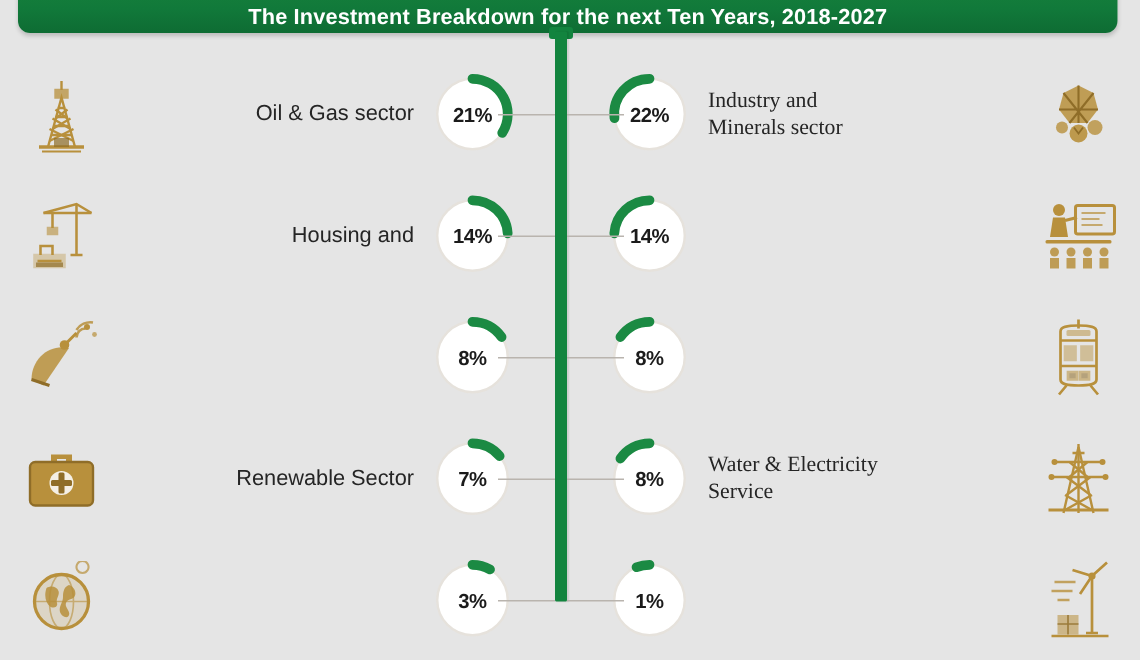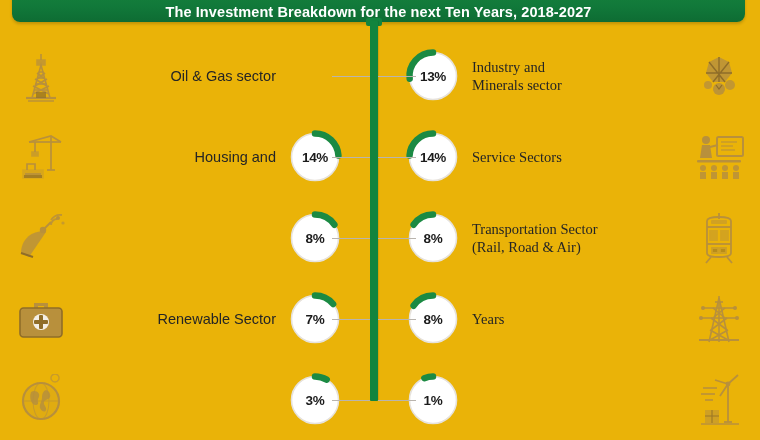--- a/index.html
+++ b/index.html
@@ -12,21 +12,21 @@
     height: 440px;
     overflow: hidden;
     background: #fbfaf7;
     font-family: "Liberation Sans", sans-serif;
     color: #2b2b2b;
   }
   #infographic {
     position: relative;
     width: 760px;
     height: 440px;
-    background: #eab308;
+    background: #e5e5e5;
   }
 
   
   .header-bar {
     position: absolute;
     left: 12px;
     top: -14px;
     width: 733px;
     height: 36px;
     background: linear-gradient(180deg, #17823c 0%, #11793a 55%, #0e6c33 100%);
@@ -192,20 +192,27 @@
           <path d="M19 46 L35 38 M35 46 L19 38 M21 38 L33 31 M33 38 L21 31 M23 31 L31 25 M31 31 L23 25"></path>
           <path d="M12 50 L42 50" stroke-width="2.2"></path>
           <path d="M14 53 L40 53" stroke-width="1.4"></path>
         </g>
         <rect x="22" y="44" width="10" height="6" fill="#8f6d28" opacity=".7"></rect>
       </svg>
           </div>
           <div class="label label-left">
             <div>Oil &amp; Gas sector</div>
           </div>
+          <div class="donut donut-left">
+            <svg width="62" height="62" viewBox="0 0 62 62">
+    <circle cx="31" cy="31" r="23.5" fill="#ffffff" stroke="#e6e2dc" stroke-width="1.6"></circle>
+    <path d="M 31.00 7.50 A 23.5 23.5 0 0 1 50.84 43.59" fill="none" stroke="#1b8a43" stroke-width="6.5" stroke-linecap="round"></path>
+  </svg>
+            <div class="donut-value small">21%</div>
+          </div>
           <div class="connector connector-left"></div>
         </div>
         <div class="side side-right">
           <div class="icon-box icon-right">
             <svg width="50" height="50" viewBox="0 0 50 50">
         <g fill="#b8903c">
           <path d="M25 6 L35 11 L38 22 L31 31 L19 31 L12 22 L15 11 Z" opacity=".85"></path>
           <path d="M25 6 L25 31 M15 11 L31 31 M35 11 L19 31 M12 22 L38 22" stroke="#8f6d28" stroke-width="1.4" fill="none"></path>
           <circle cx="14" cy="34" r="4" opacity=".8"></circle>
           <circle cx="36" cy="34" r="5" opacity=".8"></circle>
@@ -216,21 +223,21 @@
           </div>
           <div class="label label-right">
             <div>Industry and</div>
             <div>Minerals sector</div>
           </div>
           <div class="donut donut-right">
             <svg width="62" height="62" viewBox="0 0 62 62">
     <circle cx="31" cy="31" r="23.5" fill="#ffffff" stroke="#e6e2dc" stroke-width="1.6"></circle>
     <path d="M 31.00 7.50 A 23.5 23.5 0 0 0 7.66 33.74" fill="none" stroke="#1b8a43" stroke-width="6.5" stroke-linecap="round"></path>
   </svg>
-            <div class="donut-value small">13%</div>
+            <div class="donut-value small">22%</div>
           </div>
           <div class="connector connector-right"></div>
         </div>
       </div>
       <div class="row" style="top: 115px;">
         <div class="side side-left">
           <div class="icon-box icon-left">
             <svg width="56" height="54" viewBox="0 0 56 54">
         <g stroke="#b8903c" stroke-width="1.7" fill="none">
           <path d="M38 6 L38 40"></path>
@@ -274,23 +281,20 @@
             <circle cx="23" cy="37" r="3"></circle>
                   <path d="M20 41 h6 v7 h-6 z"></path>
             <circle cx="34" cy="37" r="3"></circle>
                   <path d="M31 41 h6 v7 h-6 z"></path>
             <circle cx="45" cy="37" r="3"></circle>
                   <path d="M42 41 h6 v7 h-6 z"></path>
           </g>
         </g>
       </svg>
           </div>
-          <div class="label label-right">
-            <div>Service Sectors</div>
-          </div>
           <div class="donut donut-right">
             <svg width="62" height="62" viewBox="0 0 62 62">
     <circle cx="31" cy="31" r="23.5" fill="#ffffff" stroke="#e6e2dc" stroke-width="1.6"></circle>
     <path d="M 31.00 7.50 A 23.5 23.5 0 0 0 7.55 29.52" fill="none" stroke="#1b8a43" stroke-width="6.5" stroke-linecap="round"></path>
   </svg>
             <div class="donut-value small">14%</div>
           </div>
           <div class="connector connector-right"></div>
         </div>
       </div>
@@ -331,24 +335,20 @@
           <path d="M13 20 h7 v9 h-7 z" fill="#b8903c" opacity=".45"></path>
           <path d="M24 20 h7 v9 h-7 z" fill="#b8903c" opacity=".45"></path>
           <path d="M10 33 L34 33"></path>
           <path d="M15 37 h6 v5 h-6 z" fill="#8f6d28" opacity=".55"></path>
           <path d="M23 37 h6 v5 h-6 z" fill="#8f6d28" opacity=".55"></path>
           <path d="M14 46 L9 52 M30 46 L35 52"></path>
         </g>
         <rect x="14" y="9" width="16" height="4" rx="1" fill="#b8903c" opacity=".5"></rect>
       </svg>
           </div>
-          <div class="label label-right">
-            <div>Transportation Sector</div>
-            <div>(Rail, Road &amp; Air)</div>
-          </div>
           <div class="donut donut-right">
             <svg width="62" height="62" viewBox="0 0 62 62">
     <circle cx="31" cy="31" r="23.5" fill="#ffffff" stroke="#e6e2dc" stroke-width="1.6"></circle>
     <path d="M 31.00 7.50 A 23.5 23.5 0 0 0 11.62 17.70" fill="none" stroke="#1b8a43" stroke-width="6.5" stroke-linecap="round"></path>
   </svg>
             <div class="donut-value small">8%</div>
           </div>
           <div class="connector connector-right"></div>
         </div>
       </div>
@@ -393,21 +393,22 @@
         </g>
         <g fill="#b8903c">
           <circle cx="12" cy="16" r="2"></circle>
                 <circle cx="44" cy="16" r="2"></circle>
           <circle cx="10" cy="26" r="2"></circle>
                 <circle cx="46" cy="26" r="2"></circle>
         </g>
       </svg>
           </div>
           <div class="label label-right">
-            <div>Years</div>
+            <div>Water &amp; Electricity</div>
+            <div>Service</div>
           </div>
           <div class="donut donut-right">
             <svg width="62" height="62" viewBox="0 0 62 62">
     <circle cx="31" cy="31" r="23.5" fill="#ffffff" stroke="#e6e2dc" stroke-width="1.6"></circle>
     <path d="M 31.00 7.50 A 23.5 23.5 0 0 0 11.62 17.70" fill="none" stroke="#1b8a43" stroke-width="6.5" stroke-linecap="round"></path>
   </svg>
             <div class="donut-value small">8%</div>
           </div>
           <div class="connector connector-right"></div>
         </div>

